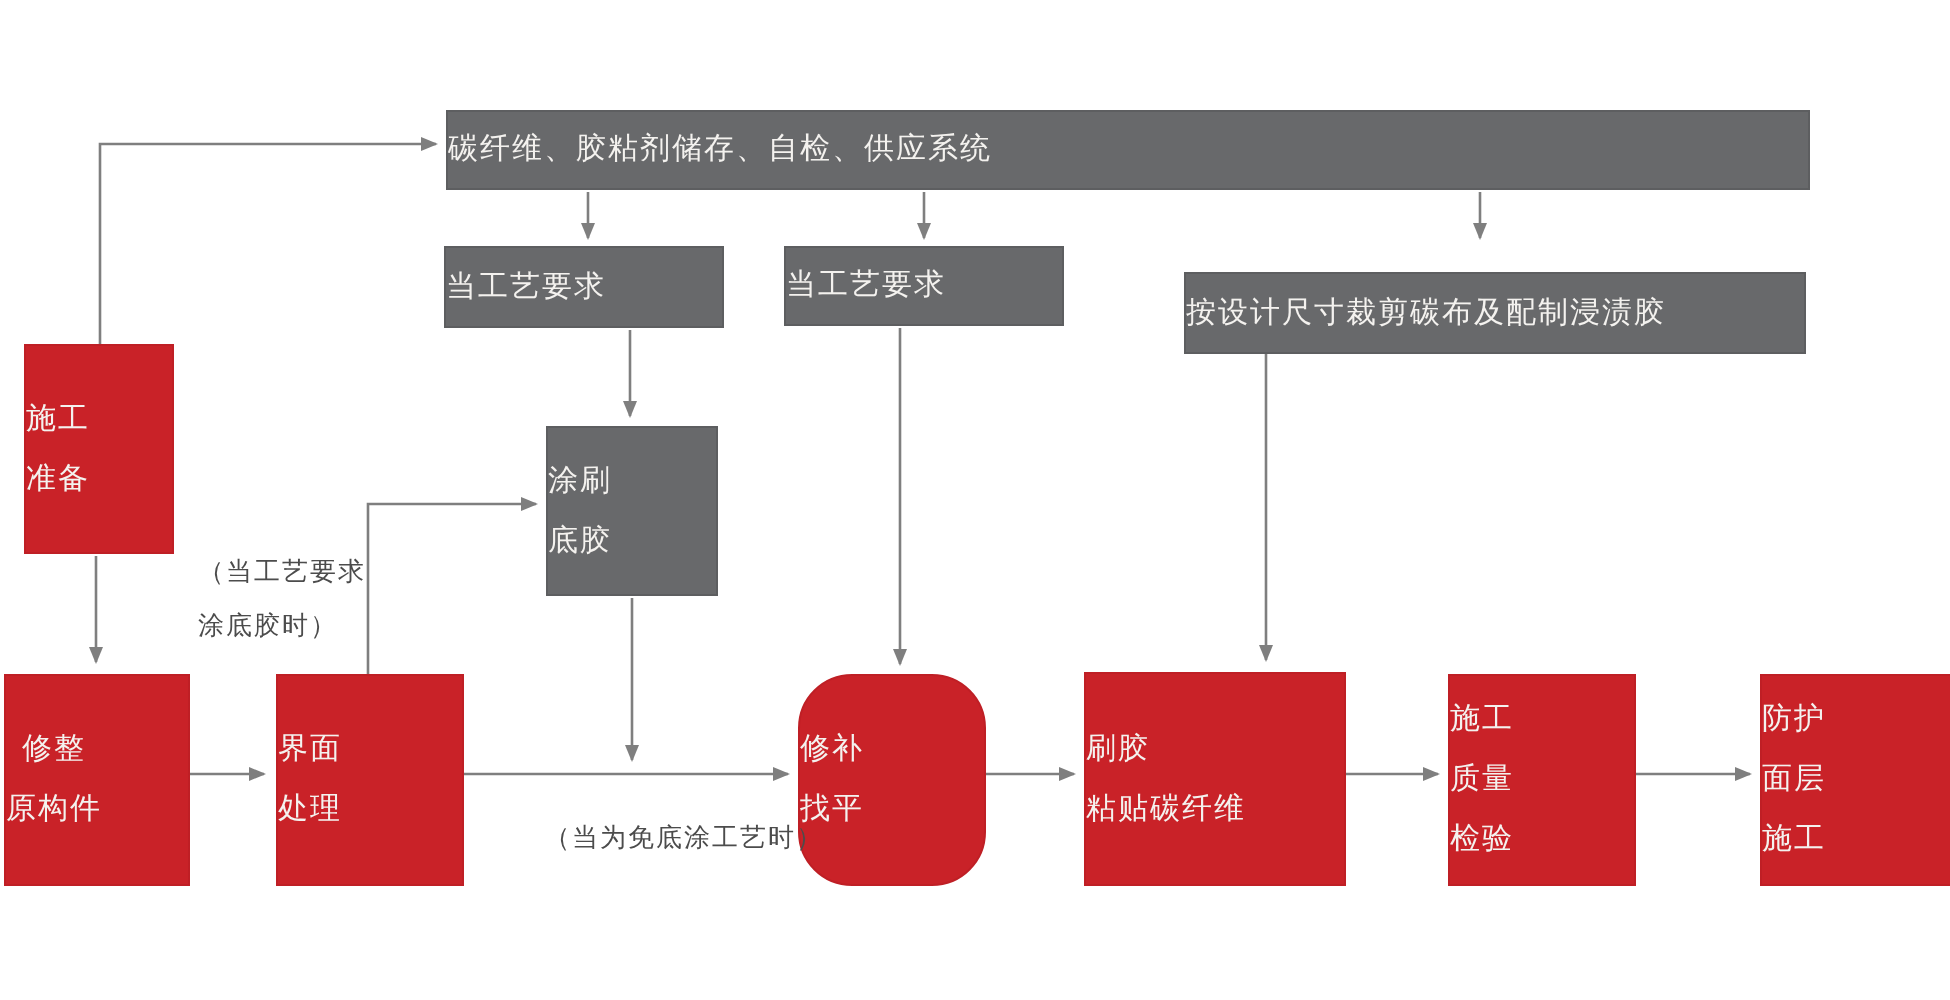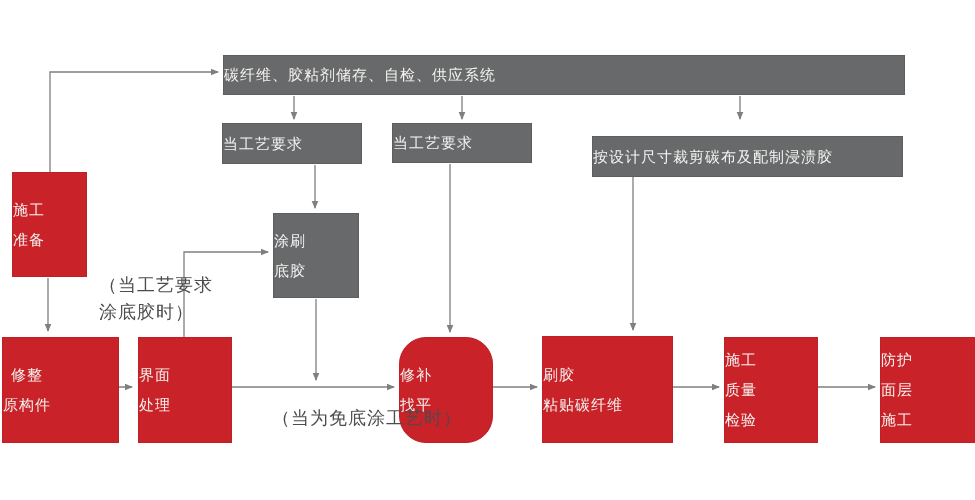--- a/index.html
+++ b/index.html
@@ -44,21 +44,21 @@
     font-family:Liberation Serif, serif;
   }
   .node.gray{background:var(--gray);border:1px solid #5d5e60;}
   .node.red{background:var(--red);border:1px solid #bf1f25;}
   .node .lines{text-align:center;line-height:30px;}
   .node.left-align .lines{text-align:left;}
   .node.bar{font-size:15px;}
   .note{
     position:absolute;
     color:var(--note);
-    font-size:18px;
+    font-size:13px;
     line-height:27px;
     letter-spacing:1px;
     white-space:nowrap;
   }
 </style>
 </head>
 <body>
 
 <div class="canvas">
 
@@ -119,21 +119,21 @@
     </div>
   </div>
 
   <div class="node red" style="left:12px;top:172px;width:75px;height:105px;">
     <div class="lines">
       <span style="display:block">施工</span>
       <span style="display:block">准备</span>
     </div>
   </div>
 
-  <div class="node red" style="left:2px;top:337px;width:117px;height:106px;">
+  <div class="node red" style="left:2px;top:337px;width:93px;height:106px;">
     <div class="lines">
       <span style="display:block">修整</span>
       <span style="display:block">原构件</span>
     </div>
   </div>
 
   <div class="node red" style="left:138px;top:337px;width:94px;height:106px;">
     <div class="lines">
       <span style="display:block">界面</span>
       <span style="display:block">处理</span>

